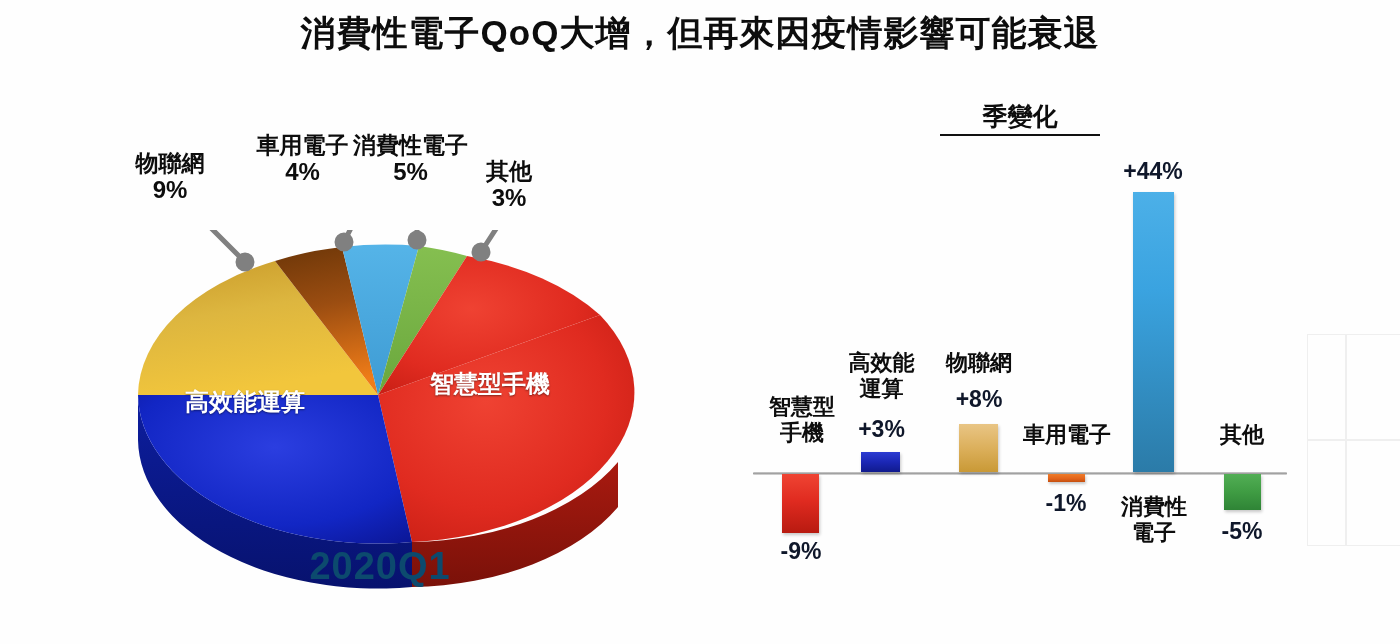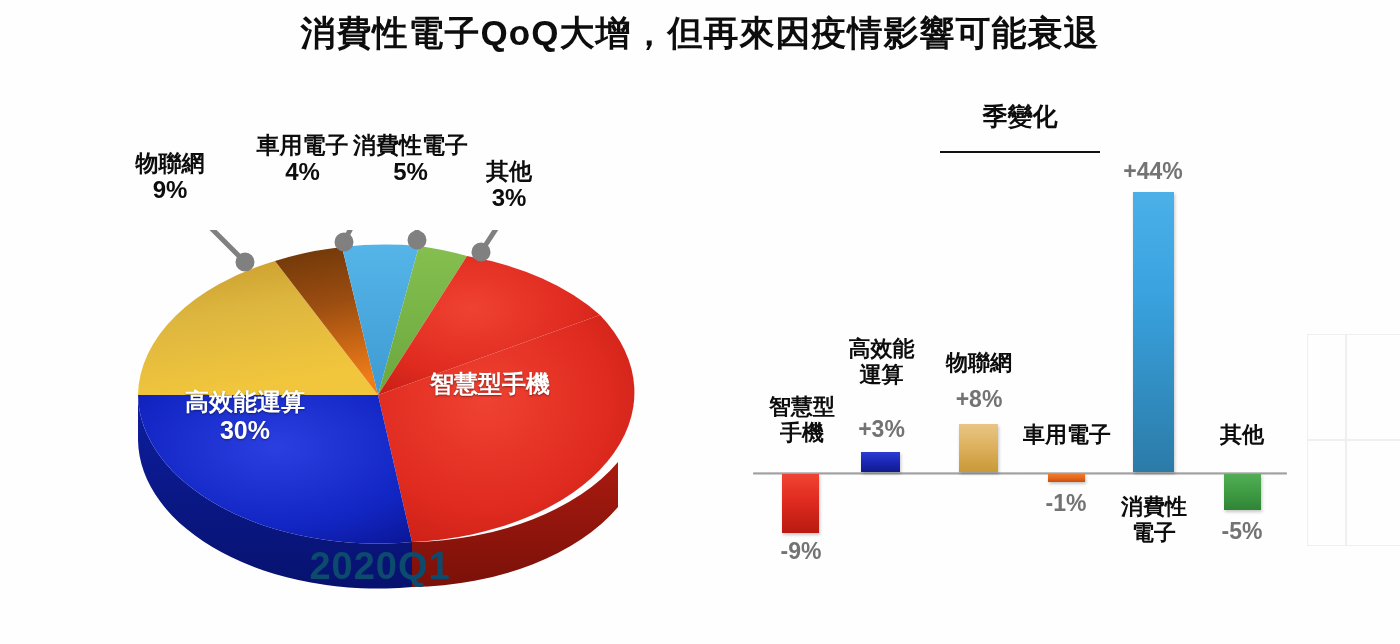--- a/index.html
+++ b/index.html
@@ -47,37 +47,37 @@
   .pie-caption{
     position:absolute;left:250px;top:545px;width:260px;text-align:center;
     font-size:38px;font-weight:bold;color:#0c4a6e;letter-spacing:1px;
   }
 
   
   #bar-wrap{position:absolute;left:740px;top:100px;width:620px;height:520px;}
   .bar-title{
     position:absolute;left:200px;top:0px;width:160px;text-align:center;
     font-size:25px;font-weight:bold;color:#0d0d0d;
-    border-bottom:2px solid #111;padding-bottom:18px;
+    border-bottom:2px solid #111;padding-bottom:1px;
   }
   .axis-line{
     position:absolute;left:13px;top:372px;width:534px;height:3px;
     background:linear-gradient(to bottom,#cfcfcf,#9d9d9d 55%,#e9e9e9);
     border-radius:1px;
   }
   .bar{
     position:absolute;
     box-shadow:1px 2px 3px rgba(0,0,0,.22);
   }
   .bar-cat{
     position:absolute;text-align:center;color:#0d0d0d;font-weight:bold;
     font-size:22px;line-height:1.18;white-space:nowrap;
   }
   .bar-val{
-    position:absolute;text-align:center;color:#737373;font-weight:bold;
+    position:absolute;text-align:center;color:#0f172a;font-weight:bold;
     font-size:23px;white-space:nowrap;
   }
 </style>
 </head>
 <body>
 
 <div id="slide">
 
   <div class="slide-title">消費性電子QoQ大增，但再來因疫情影響可能衰退</div>
 
@@ -160,21 +160,20 @@
         <line x1="307" y1="-23" x2="307" y2="10"></line>
         <circle cx="307" cy="10" r="7"></circle>
 
         <line x1="395" y1="-15" x2="371" y2="22"></line>
         <circle cx="371" cy="22" r="7"></circle>
       </g>
     </svg>
 
     <div class="pie-inner-label" style="left:30px;top:118px;width:210px;margin-top:40px;">
       <span class="nm">高效能運算</span>
-      <span class="pc">30%</span>
     </div>
 
     <div class="pie-inner-label" style="left:275px;top:140px;width:210px;">
       <span class="nm">智慧型手機</span>
     </div>
 
     <div class="callout" style="left:-5px;top:-80px;width:130px;">
       <span class="nm">物聯網</span>
       <span class="pc">9%</span>
     </div>
@@ -218,21 +217,21 @@
     <div class="bar" style="left:393px;top:92px;width:41px;height:280px;
                 background:linear-gradient(to bottom,#4cb0e8,#3aa3e0 35%,#2b7ba8);"></div>
 
     <div class="bar" style="left:484px;top:374px;width:37px;height:36px;
                 background:linear-gradient(to bottom,#52ae55,#3f9c43 50%,#2f8436);"></div>
 
     <div class="bar-cat" style="left:12px;top:294px;width:100px;">
       <span>智慧型</span><br>
       <span>手機</span>
     </div>
-    <div class="bar-cat" style="left:94px;top:236px;width:95px;">
+    <div class="bar-cat" style="left:94px;top:250px;width:95px;">
       <span>高效能</span><br>
       <span>運算</span>
     </div>
     <div class="bar-cat" style="left:190px;top:250px;width:98px;">物聯網</div>
     <div class="bar-cat" style="left:272px;top:322px;width:110px;">車用電子</div>
     <div class="bar-cat" style="left:365px;top:394px;width:98px;">
       <span>消費性</span><br>
       <span>電子</span>
     </div>
     <div class="bar-cat" style="left:458px;top:322px;width:88px;">其他</div>

